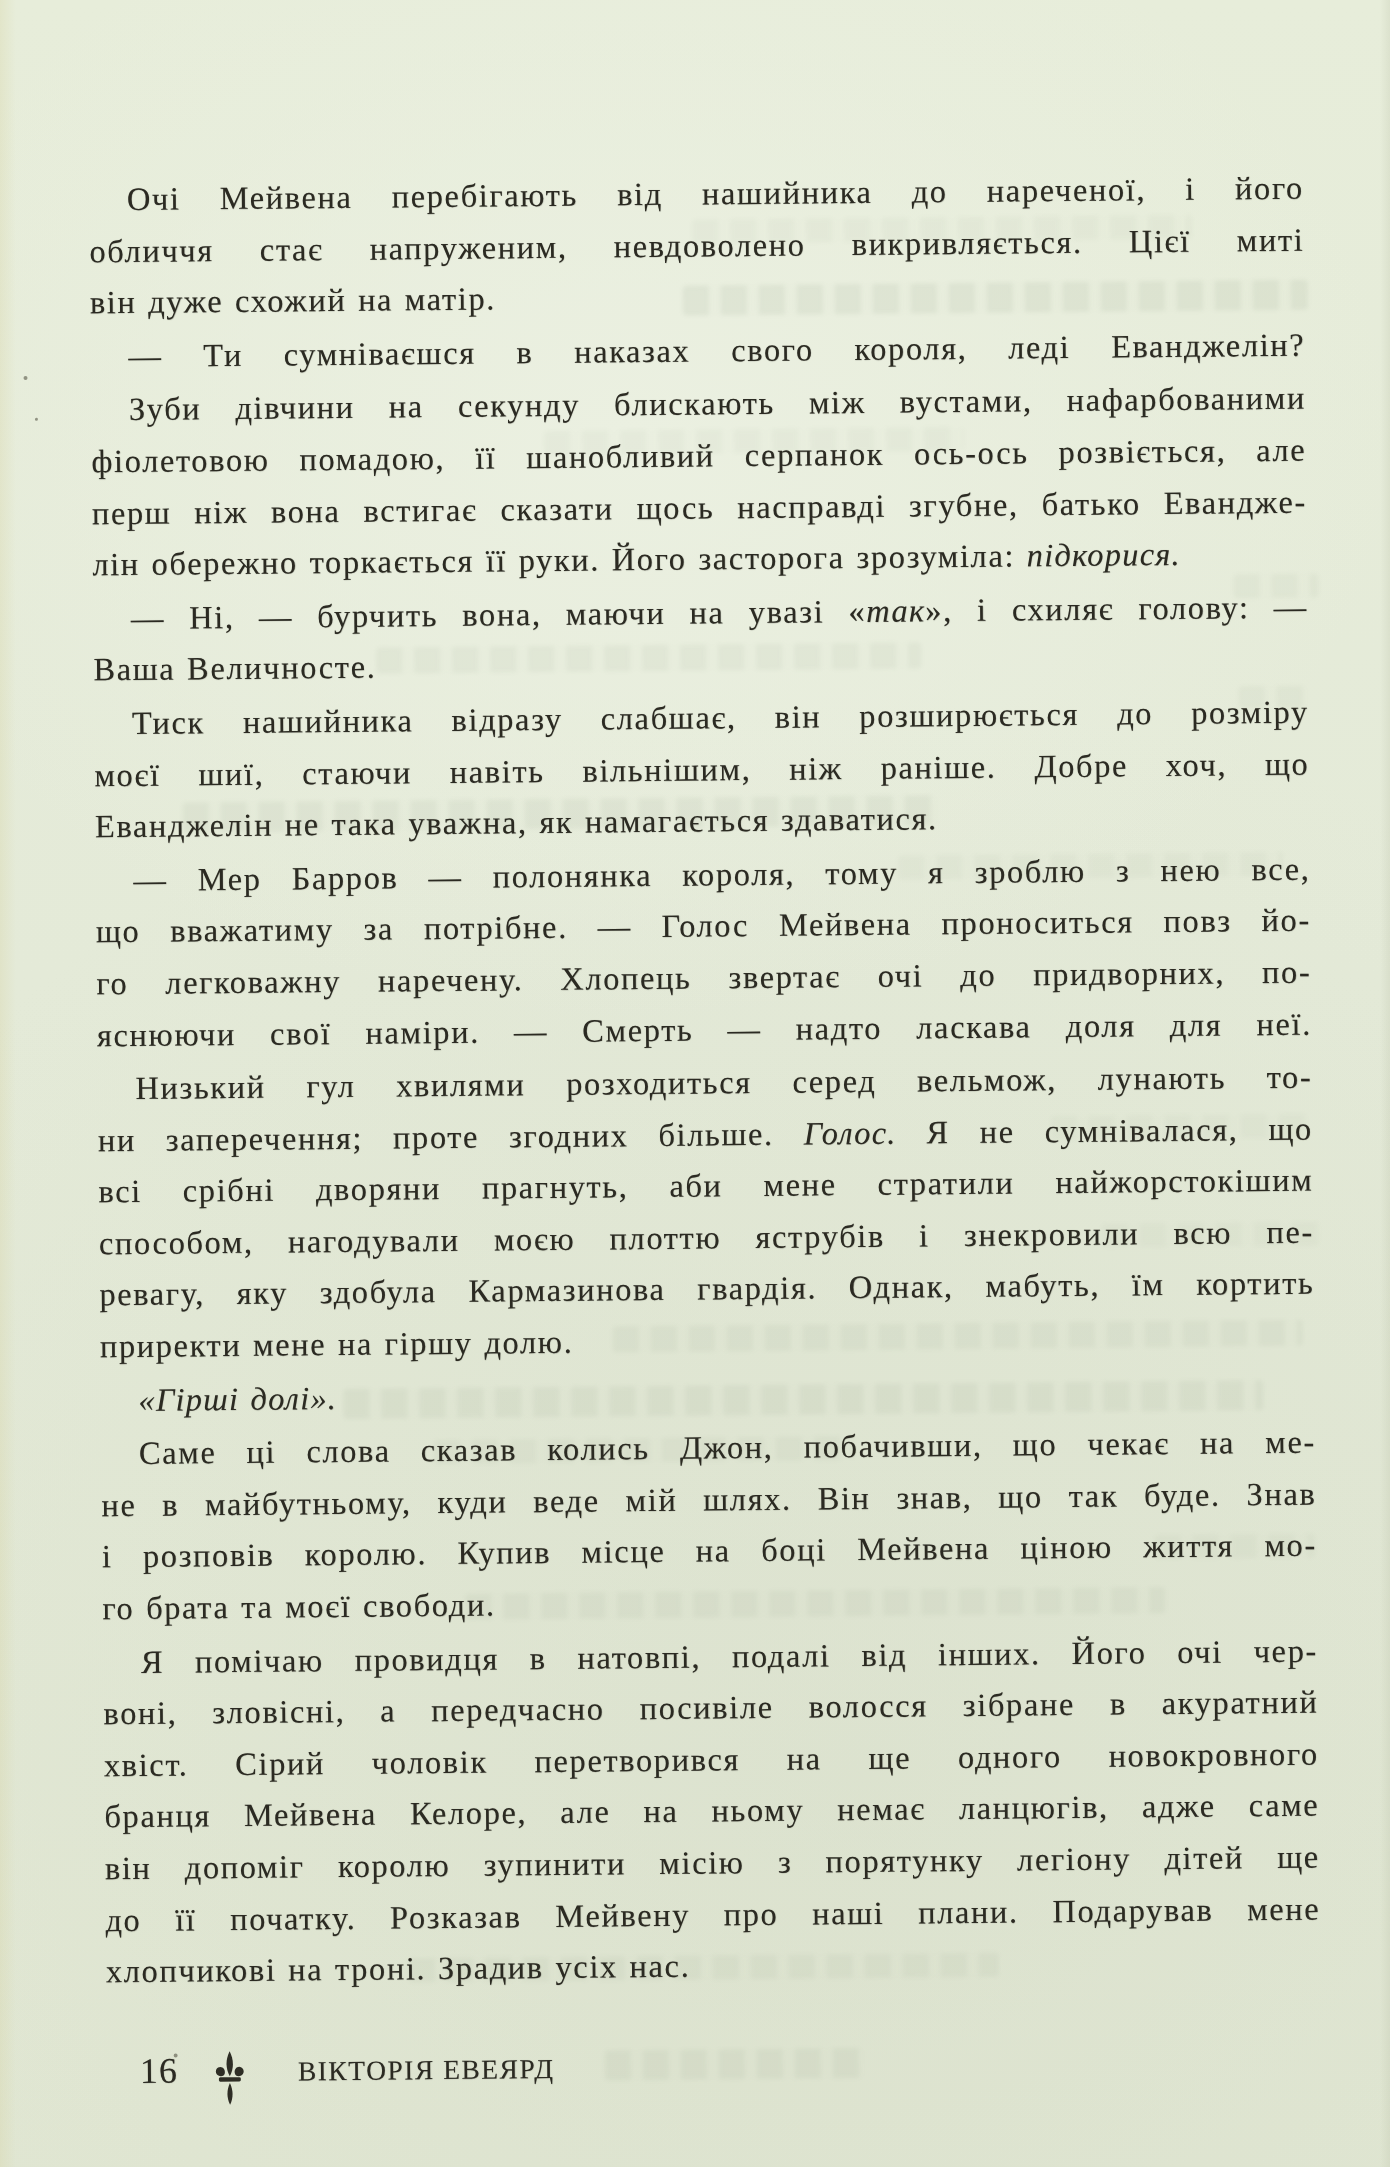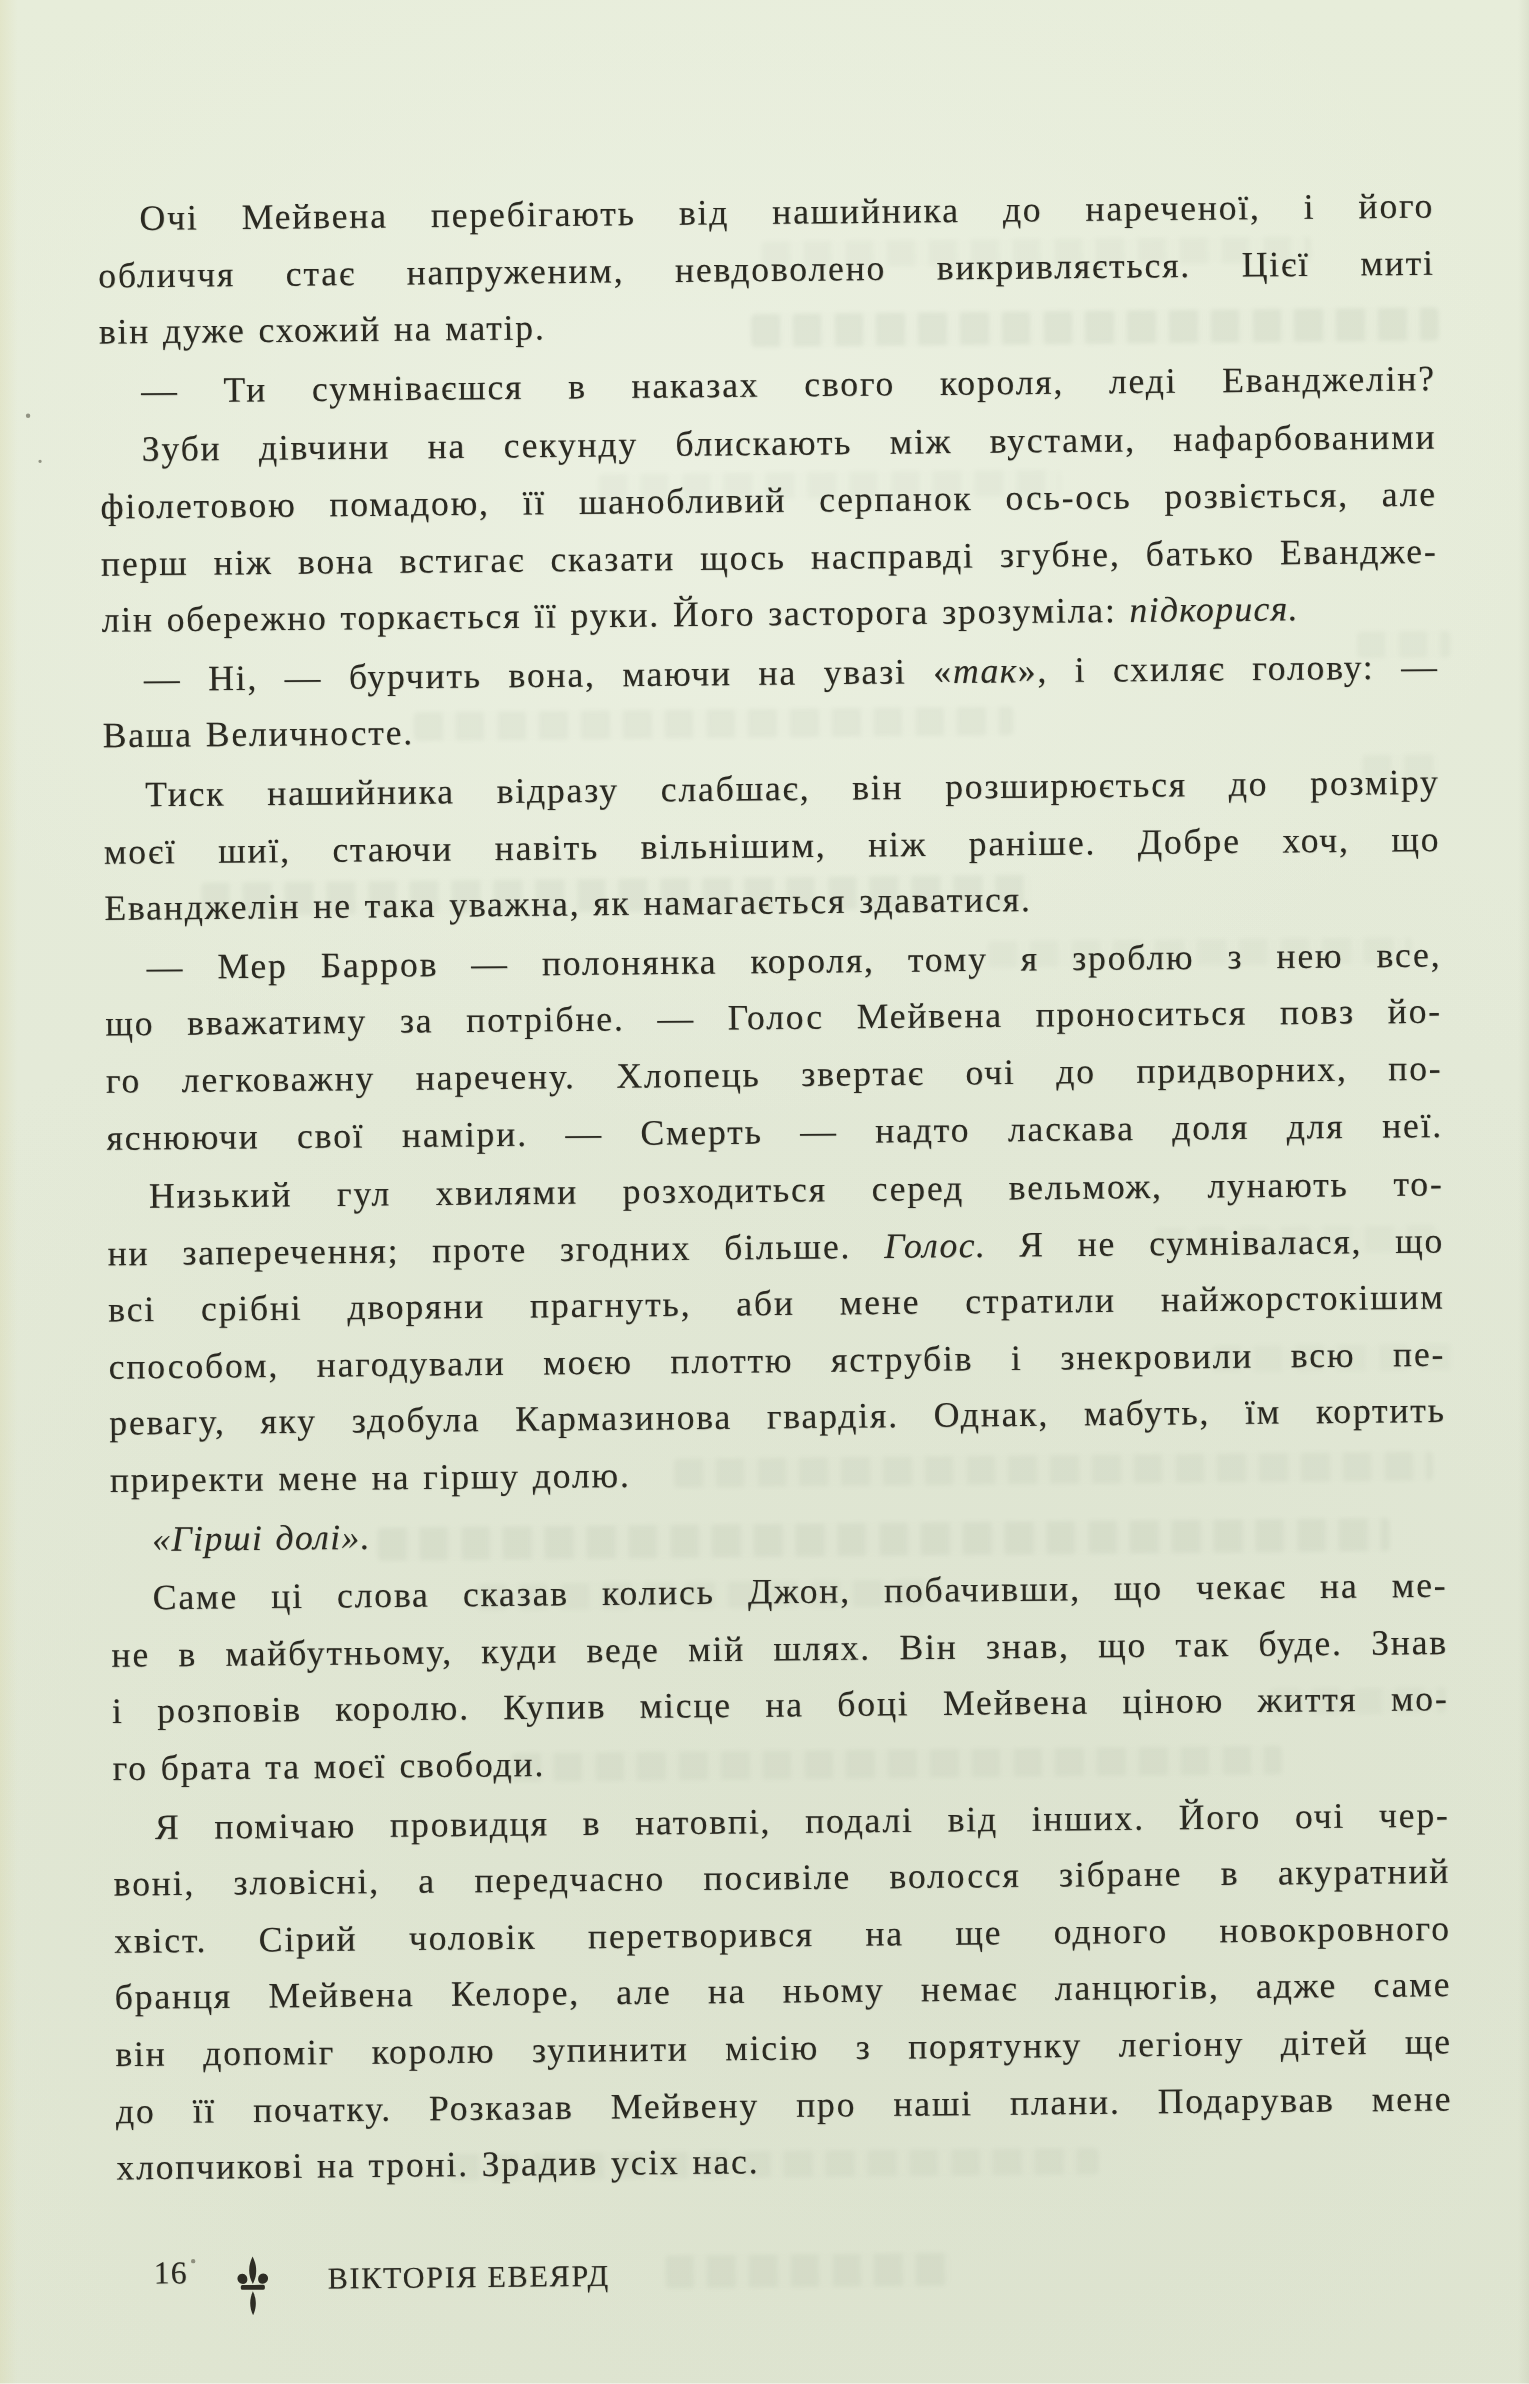--- a/index.html
+++ b/index.html
@@ -35,21 +35,21 @@
     text-align:justify; text-align-last:justify;
     overflow:hidden; white-space:normal;
   }
   .line.last { text-align-last:left; }
   .para.full-last .line.last { text-align-last:justify; }
   .line.first { text-indent:38px; }
   .line em { font-style:italic; letter-spacing:1.2px; }
 
   .footer { position:absolute; left:130px; top:2042px; width:700px; height:64px; }
   .pagenum {
-    position:absolute; left:0; top:6px; font-size:29px; line-height:1;
+    position:absolute; left:0; top:6px; font-size:36px; line-height:1;
     letter-spacing:1px; text-shadow:0.3px 0.3px 0.8px rgba(43,42,34,0.4);text-align:center;
   }
   .ornament { position:absolute; left:67px; top:4px; width:46px; height:56px; }
   .ornament svg { width:100%; height:100%; }
   .running-title {
     position:absolute; left:158px; top:12px; font-size:27.5px; line-height:1;
     letter-spacing:1.5px; text-shadow:0.3px 0.3px 0.8px rgba(43,42,34,0.4);
   }
 
   .smudge-layer { position:absolute; inset:0; z-index:0; }

